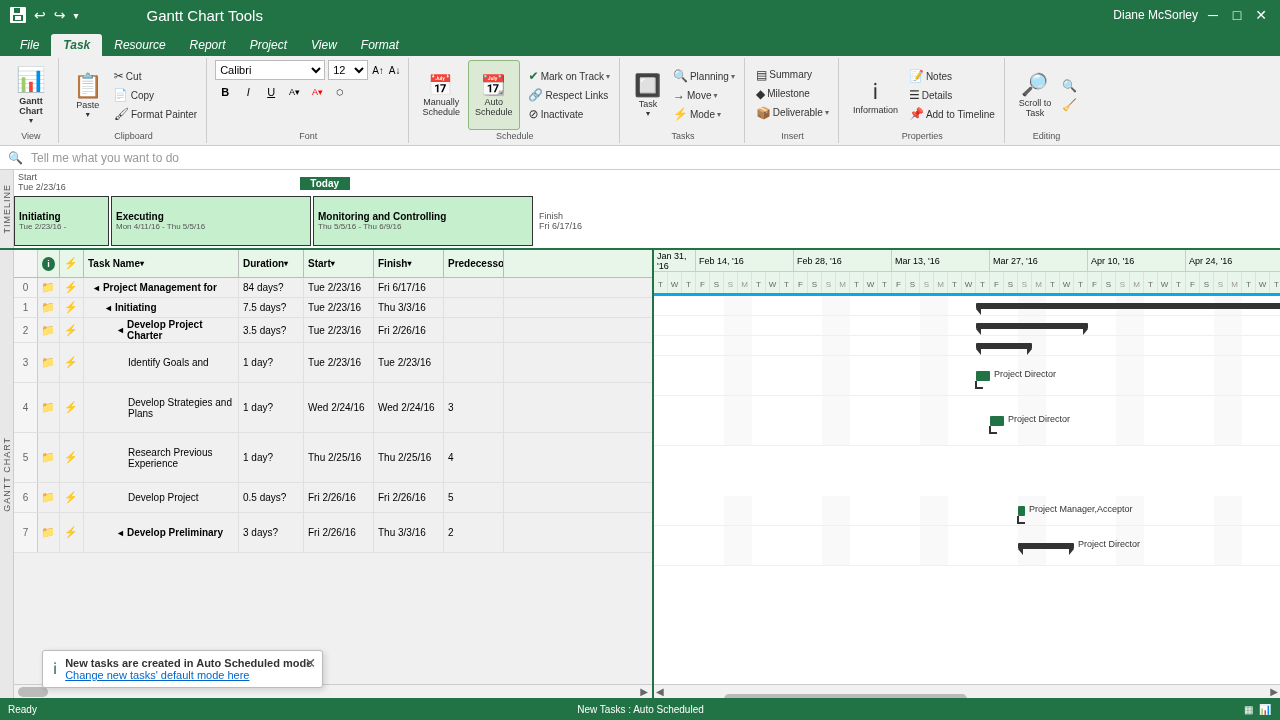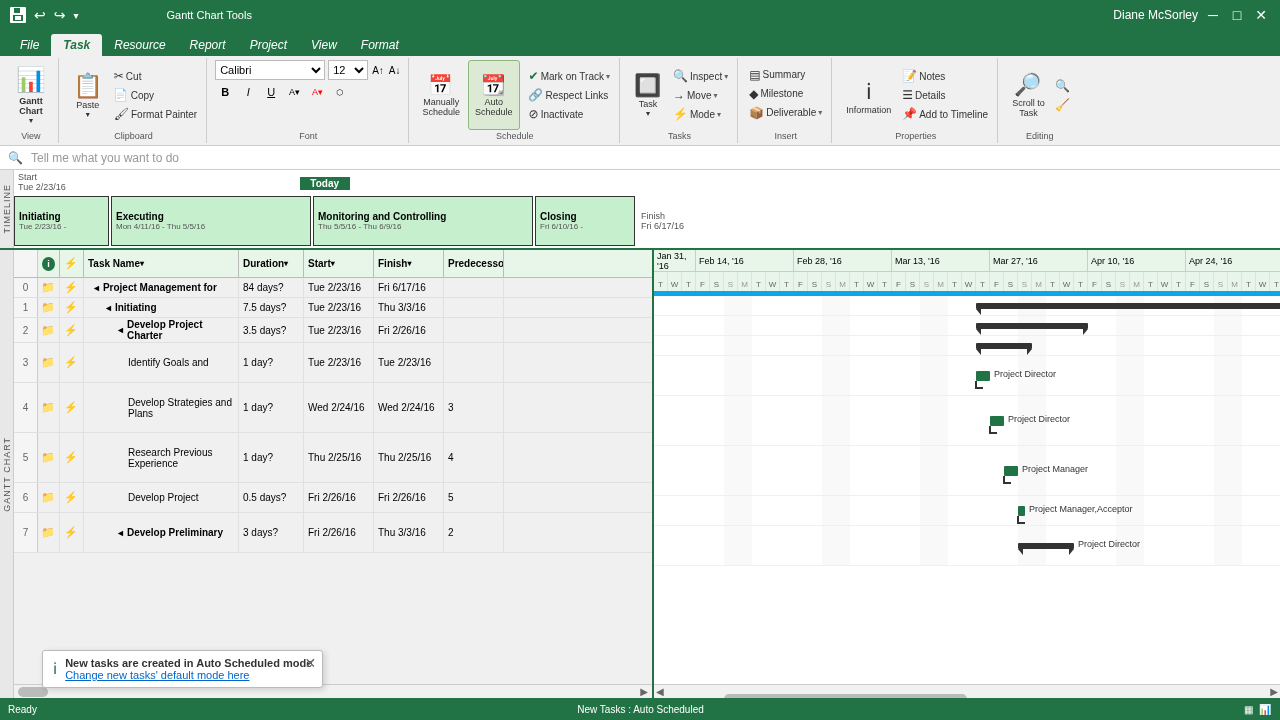--- a/index.html
+++ b/index.html
@@ -112,21 +112,21 @@
       <svg width="16" height="16" viewBox="0 0 16 16">
           <rect x="2" y="1" width="12" height="14" fill="white" rx="1"></rect>
           <rect x="4" y="1" width="6" height="5" fill="#217346"></rect>
           <rect x="3" y="8" width="10" height="6" fill="#217346"></rect>
           <rect x="5" y="9" width="6" height="4" fill="white"></rect>
         </svg>
     </div>
     <span style="font-size:14px;cursor:pointer;">↩</span>
     <span style="font-size:14px;cursor:pointer;">↪</span>
     <span style="font-size:10px;">▾</span>
-    <span style="margin-left:80px; font-size:11px;">Gantt Chart Tools</span>
+    <span style="margin-left:60px; font-size:15px;">Gantt Chart Tools</span>
   </div>
   <div class="title-bar-right">
     <span>Diane McSorley</span>
     <div class="title-btn">─</div>
     <div class="title-btn">□</div>
     <div class="title-btn">✕</div>
   </div>
 </div>
 
 <div class="ribbon-tabs">
@@ -233,21 +233,21 @@
   <div class="ribbon-group">
     <div class="ribbon-group-content">
       <div class="ribbon-btn-large">
         <div style="font-size:22px;">🔲</div>
         <div style="font-size:9px;">Task</div>
         <div style="font-size:8px;">▾</div>
       </div>
       <div class="ribbon-col">
         <div class="small-btn-row">
           <span class="small-icon">🔍</span>
-          <span>Inspect</span>
+          <span>Planning</span>
           <span class="dropdown-arrow">▾</span>
         </div>
         <div class="small-btn-row">
           <span class="small-icon">→</span>
           <span>Move</span>
           <span class="dropdown-arrow">▾</span>
         </div>
         <div class="small-btn-row">
           <span class="small-icon">⚡</span>
           <span>Mode</span>
@@ -343,24 +343,20 @@
           <div class="timeline-phase-name">Initiating</div>
           <div class="timeline-phase-dates">Tue 2/23/16 -</div>
         </div>
         <div class="timeline-phase executing">
           <div class="timeline-phase-name">Executing</div>
           <div class="timeline-phase-dates">Mon 4/11/16 - Thu 5/5/16</div>
         </div>
         <div class="timeline-phase monitoring">
           <div class="timeline-phase-name">Monitoring and Controlling</div>
           <div class="timeline-phase-dates">Thu 5/5/16 - Thu 6/9/16</div>
-        </div>
-        <div class="timeline-phase closing">
-          <div class="timeline-phase-name">Closing</div>
-          <div class="timeline-phase-dates">Fri 6/10/16 -</div>
         </div>
         <div style="font-size:9px; color:#555; display:flex; flex-direction:column; justify-content:center; margin-left:4px;">Finish<br>Fri 6/17/16</div>
       </div>
     </div>
   </div>
 
   <div class="gantt-main">
     <div class="gantt-left-label">
       <span>GANTT CHART</span>
     </div>
@@ -505,21 +501,21 @@
 
       <div style="height:14px; background:#f1f1f1; border-top:1px solid #ccc; display:flex; align-items:center;">
         <div style="width:30px; height:10px; background:#bbb; border-radius:5px; margin-left:4px;"></div>
         <div style="flex:1;"></div>
         <span style="font-size:10px; color:#666; margin-right:4px;">▶</span>
       </div>
     </div>
 
     <div class="gantt-chart-area">
 
-      <div style="height:46px; background:#e8f5e9; border-bottom:5px solid #0ea5e9; overflow:hidden;">
+      <div style="height:46px; background:#e8f5e9; border-bottom:3px solid #0ea5e9; overflow:hidden;">
 
         <div style="display:flex; height:22px; border-bottom:1px solid #ccc;">
           <div style="min-width:42px; border-right:1px solid #ccc; font-size:9px; padding:2px 3px; display:flex; align-items:center;">Jan 31, '16</div>
           <div style="min-width:98px; border-right:1px solid #ccc; font-size:9px; padding:2px 3px; display:flex; align-items:center;">Feb 14, '16</div>
           <div style="min-width:98px; border-right:1px solid #ccc; font-size:9px; padding:2px 3px; display:flex; align-items:center;">Feb 28, '16</div>
           <div style="min-width:98px; border-right:1px solid #ccc; font-size:9px; padding:2px 3px; display:flex; align-items:center;">Mar 13, '16</div>
           <div style="min-width:98px; border-right:1px solid #ccc; font-size:9px; padding:2px 3px; display:flex; align-items:center;">Mar 27, '16</div>
           <div style="min-width:98px; border-right:1px solid #ccc; font-size:9px; padding:2px 3px; display:flex; align-items:center;">Apr 10, '16</div>
           <div style="min-width:98px; border-right:1px solid #ccc; font-size:9px; padding:2px 3px; display:flex; align-items:center;">Apr 24, '16</div>
         </div>
@@ -658,37 +654,20 @@
             <div style="position: absolute; top: 0px; left: 364px; width: 14px; height: 100%; background: rgb(249, 249, 249);"></div>
             <div style="position: absolute; top: 0px; left: 378px; width: 14px; height: 100%; background: rgb(249, 249, 249);"></div>
             <div style="position: absolute; top: 0px; left: 462px; width: 14px; height: 100%; background: rgb(249, 249, 249);"></div>
             <div style="position: absolute; top: 0px; left: 476px; width: 14px; height: 100%; background: rgb(249, 249, 249);"></div>
             <div style="position: absolute; top: 0px; left: 560px; width: 14px; height: 100%; background: rgb(249, 249, 249);"></div>
             <div style="position: absolute; top: 0px; left: 574px; width: 14px; height: 100%; background: rgb(249, 249, 249);"></div>
             <div style="position: absolute; left: 335px; top: 30px; width: 8px; height: 8px; border-left: 2px solid rgb(51, 51, 51); border-bottom: 2px solid rgb(51, 51, 51);"></div>
             <div style="position: absolute; left: 336px; width: 14px; height: 10px; top: 20px; background: rgb(33, 115, 70); border-radius: 1px;"></div>
             <div style="position: absolute; left: 354px; top: 18px; font-size: 9px; color: rgb(51, 51, 51); white-space: nowrap;">Project Director</div>
           </div>
-          <div style="position: absolute; top: 150px; left: 0px; right: 0px; height: 50px; border-bottom: 1px solid rgb(240, 240, 240);">
-            <div style="position: absolute; top: 0px; left: 70px; width: 14px; height: 100%; background: rgb(249, 249, 249);"></div>
-            <div style="position: absolute; top: 0px; left: 84px; width: 14px; height: 100%; background: rgb(249, 249, 249);"></div>
-            <div style="position: absolute; top: 0px; left: 168px; width: 14px; height: 100%; background: rgb(249, 249, 249);"></div>
-            <div style="position: absolute; top: 0px; left: 182px; width: 14px; height: 100%; background: rgb(249, 249, 249);"></div>
-            <div style="position: absolute; top: 0px; left: 266px; width: 14px; height: 100%; background: rgb(249, 249, 249);"></div>
-            <div style="position: absolute; top: 0px; left: 280px; width: 14px; height: 100%; background: rgb(249, 249, 249);"></div>
-            <div style="position: absolute; top: 0px; left: 364px; width: 14px; height: 100%; background: rgb(249, 249, 249);"></div>
-            <div style="position: absolute; top: 0px; left: 378px; width: 14px; height: 100%; background: rgb(249, 249, 249);"></div>
-            <div style="position: absolute; top: 0px; left: 462px; width: 14px; height: 100%; background: rgb(249, 249, 249);"></div>
-            <div style="position: absolute; top: 0px; left: 476px; width: 14px; height: 100%; background: rgb(249, 249, 249);"></div>
-            <div style="position: absolute; top: 0px; left: 560px; width: 14px; height: 100%; background: rgb(249, 249, 249);"></div>
-            <div style="position: absolute; top: 0px; left: 574px; width: 14px; height: 100%; background: rgb(249, 249, 249);"></div>
-            <div style="position: absolute; left: 349px; top: 30px; width: 8px; height: 8px; border-left: 2px solid rgb(51, 51, 51); border-bottom: 2px solid rgb(51, 51, 51);"></div>
-            <div style="position: absolute; left: 350px; width: 14px; height: 10px; top: 20px; background: rgb(33, 115, 70); border-radius: 1px;"></div>
-            <div style="position: absolute; left: 368px; top: 18px; font-size: 9px; color: rgb(51, 51, 51); white-space: nowrap;">Project Manager</div>
-          </div>
           <div style="position: absolute; top: 200px; left: 0px; right: 0px; height: 30px; border-bottom: 1px solid rgb(240, 240, 240);">
             <div style="position: absolute; top: 0px; left: 70px; width: 14px; height: 100%; background: rgb(249, 249, 249);"></div>
             <div style="position: absolute; top: 0px; left: 84px; width: 14px; height: 100%; background: rgb(249, 249, 249);"></div>
             <div style="position: absolute; top: 0px; left: 168px; width: 14px; height: 100%; background: rgb(249, 249, 249);"></div>
             <div style="position: absolute; top: 0px; left: 182px; width: 14px; height: 100%; background: rgb(249, 249, 249);"></div>
             <div style="position: absolute; top: 0px; left: 266px; width: 14px; height: 100%; background: rgb(249, 249, 249);"></div>
             <div style="position: absolute; top: 0px; left: 280px; width: 14px; height: 100%; background: rgb(249, 249, 249);"></div>
             <div style="position: absolute; top: 0px; left: 364px; width: 14px; height: 100%; background: rgb(249, 249, 249);"></div>
             <div style="position: absolute; top: 0px; left: 378px; width: 14px; height: 100%; background: rgb(249, 249, 249);"></div>
             <div style="position: absolute; top: 0px; left: 462px; width: 14px; height: 100%; background: rgb(249, 249, 249);"></div>

